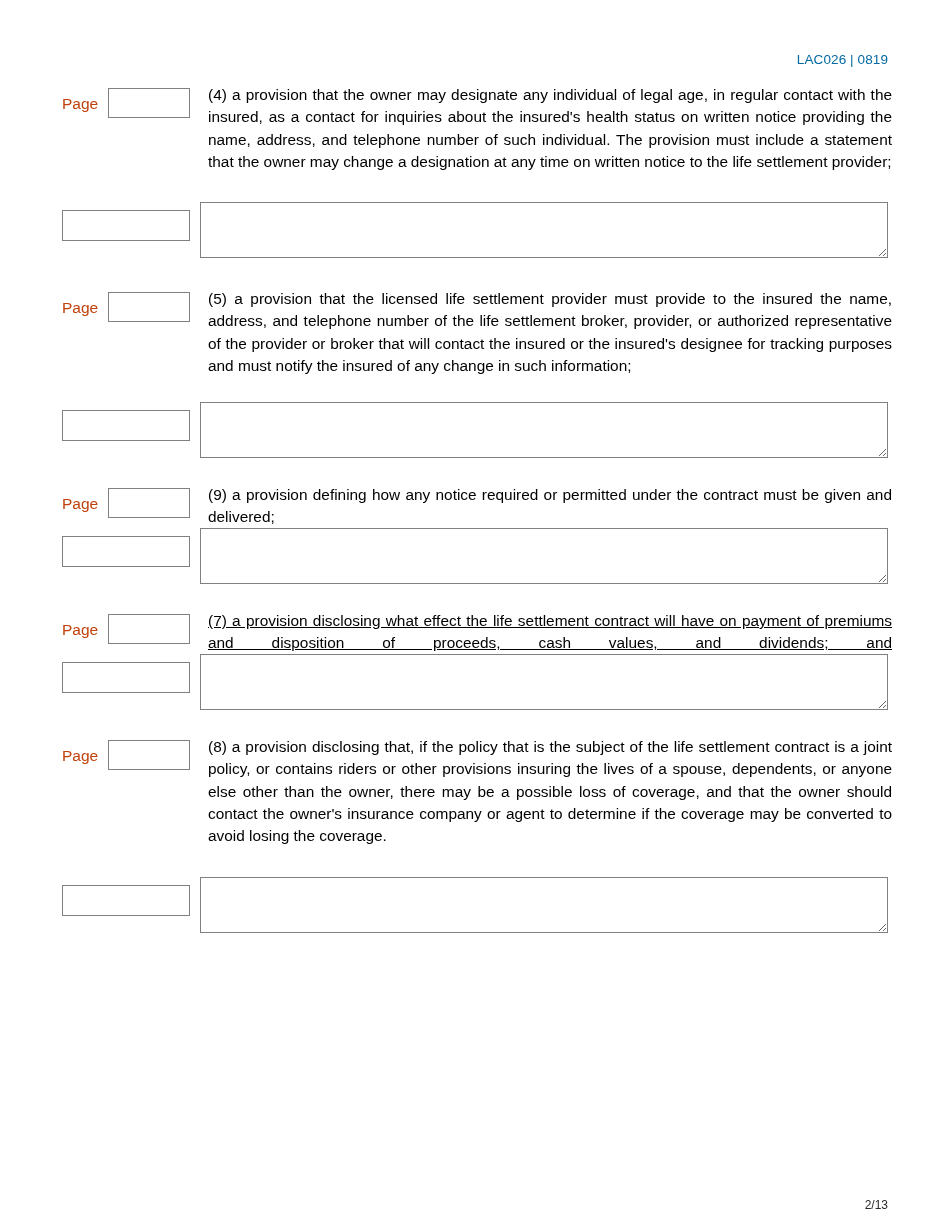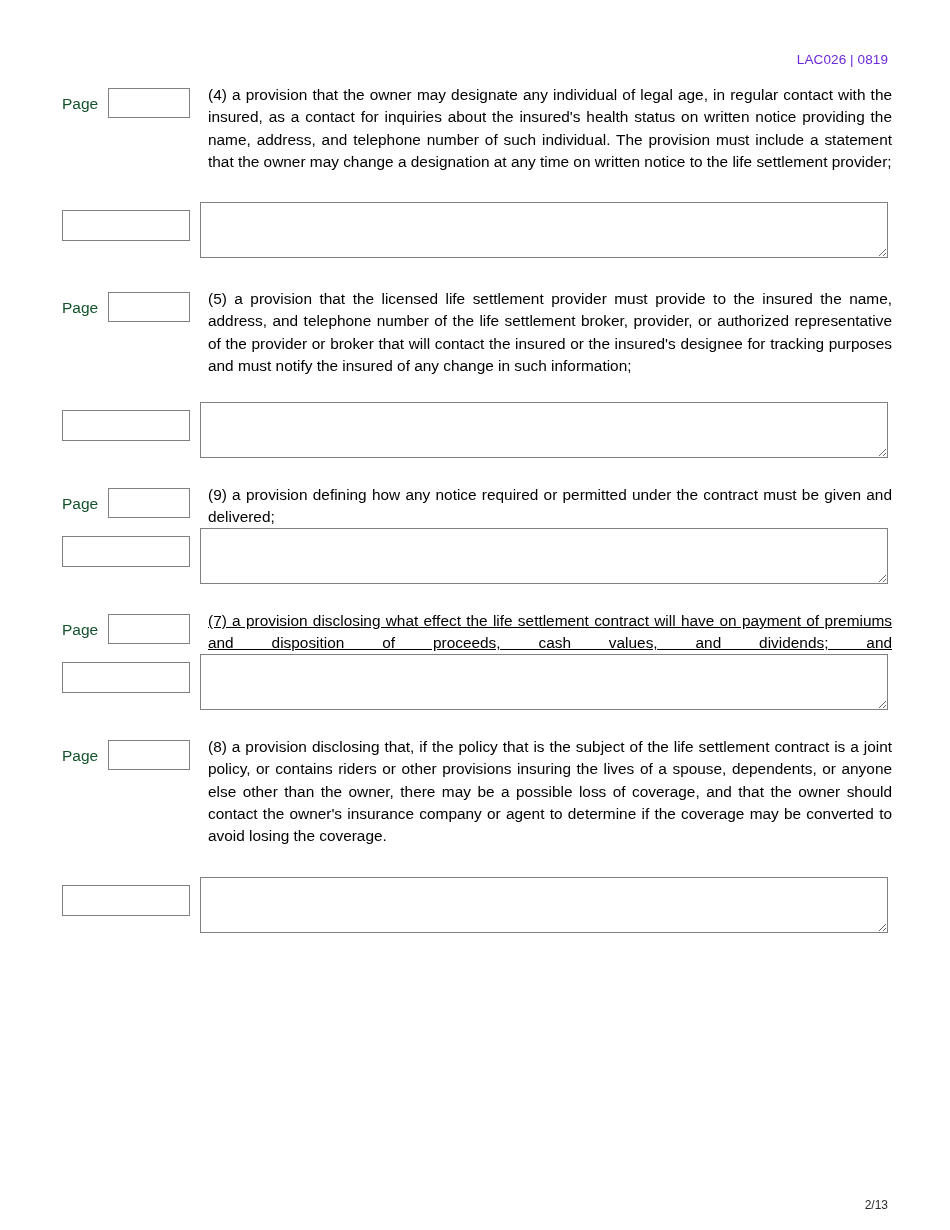--- a/index.html
+++ b/index.html
@@ -20,21 +20,21 @@
     overflow: hidden;
     box-sizing: border-box;
   }
 
   
   .doc-header {
     position: absolute;
     top: 52px;
     right: 62px;
     font-size: 13.5px;
-    color: #6d28d9;
+    color: #0369a1;
     letter-spacing: 0.1px;
     white-space: nowrap;
   }
   .doc-footer {
     position: absolute;
     bottom: 18px;
     right: 62px;
     font-size: 12px;
     color: #2b2b2b;
     white-space: nowrap;
@@ -56,21 +56,21 @@
   
   .prompt-row {
     position: relative;
     display: block;
     width: 950px;
   }
   .page-label {
     position: absolute;
     left: 62px;
     font-size: 15.5px;
-    color: #14532d;
+    color: #c2410c;
     white-space: nowrap;
   }
   .page-input {
     position: absolute;
     left: 108px;
     width: 82px;
     height: 30px;
     border: 1px solid #808080;
     background: #ffffff;
     box-sizing: border-box;

